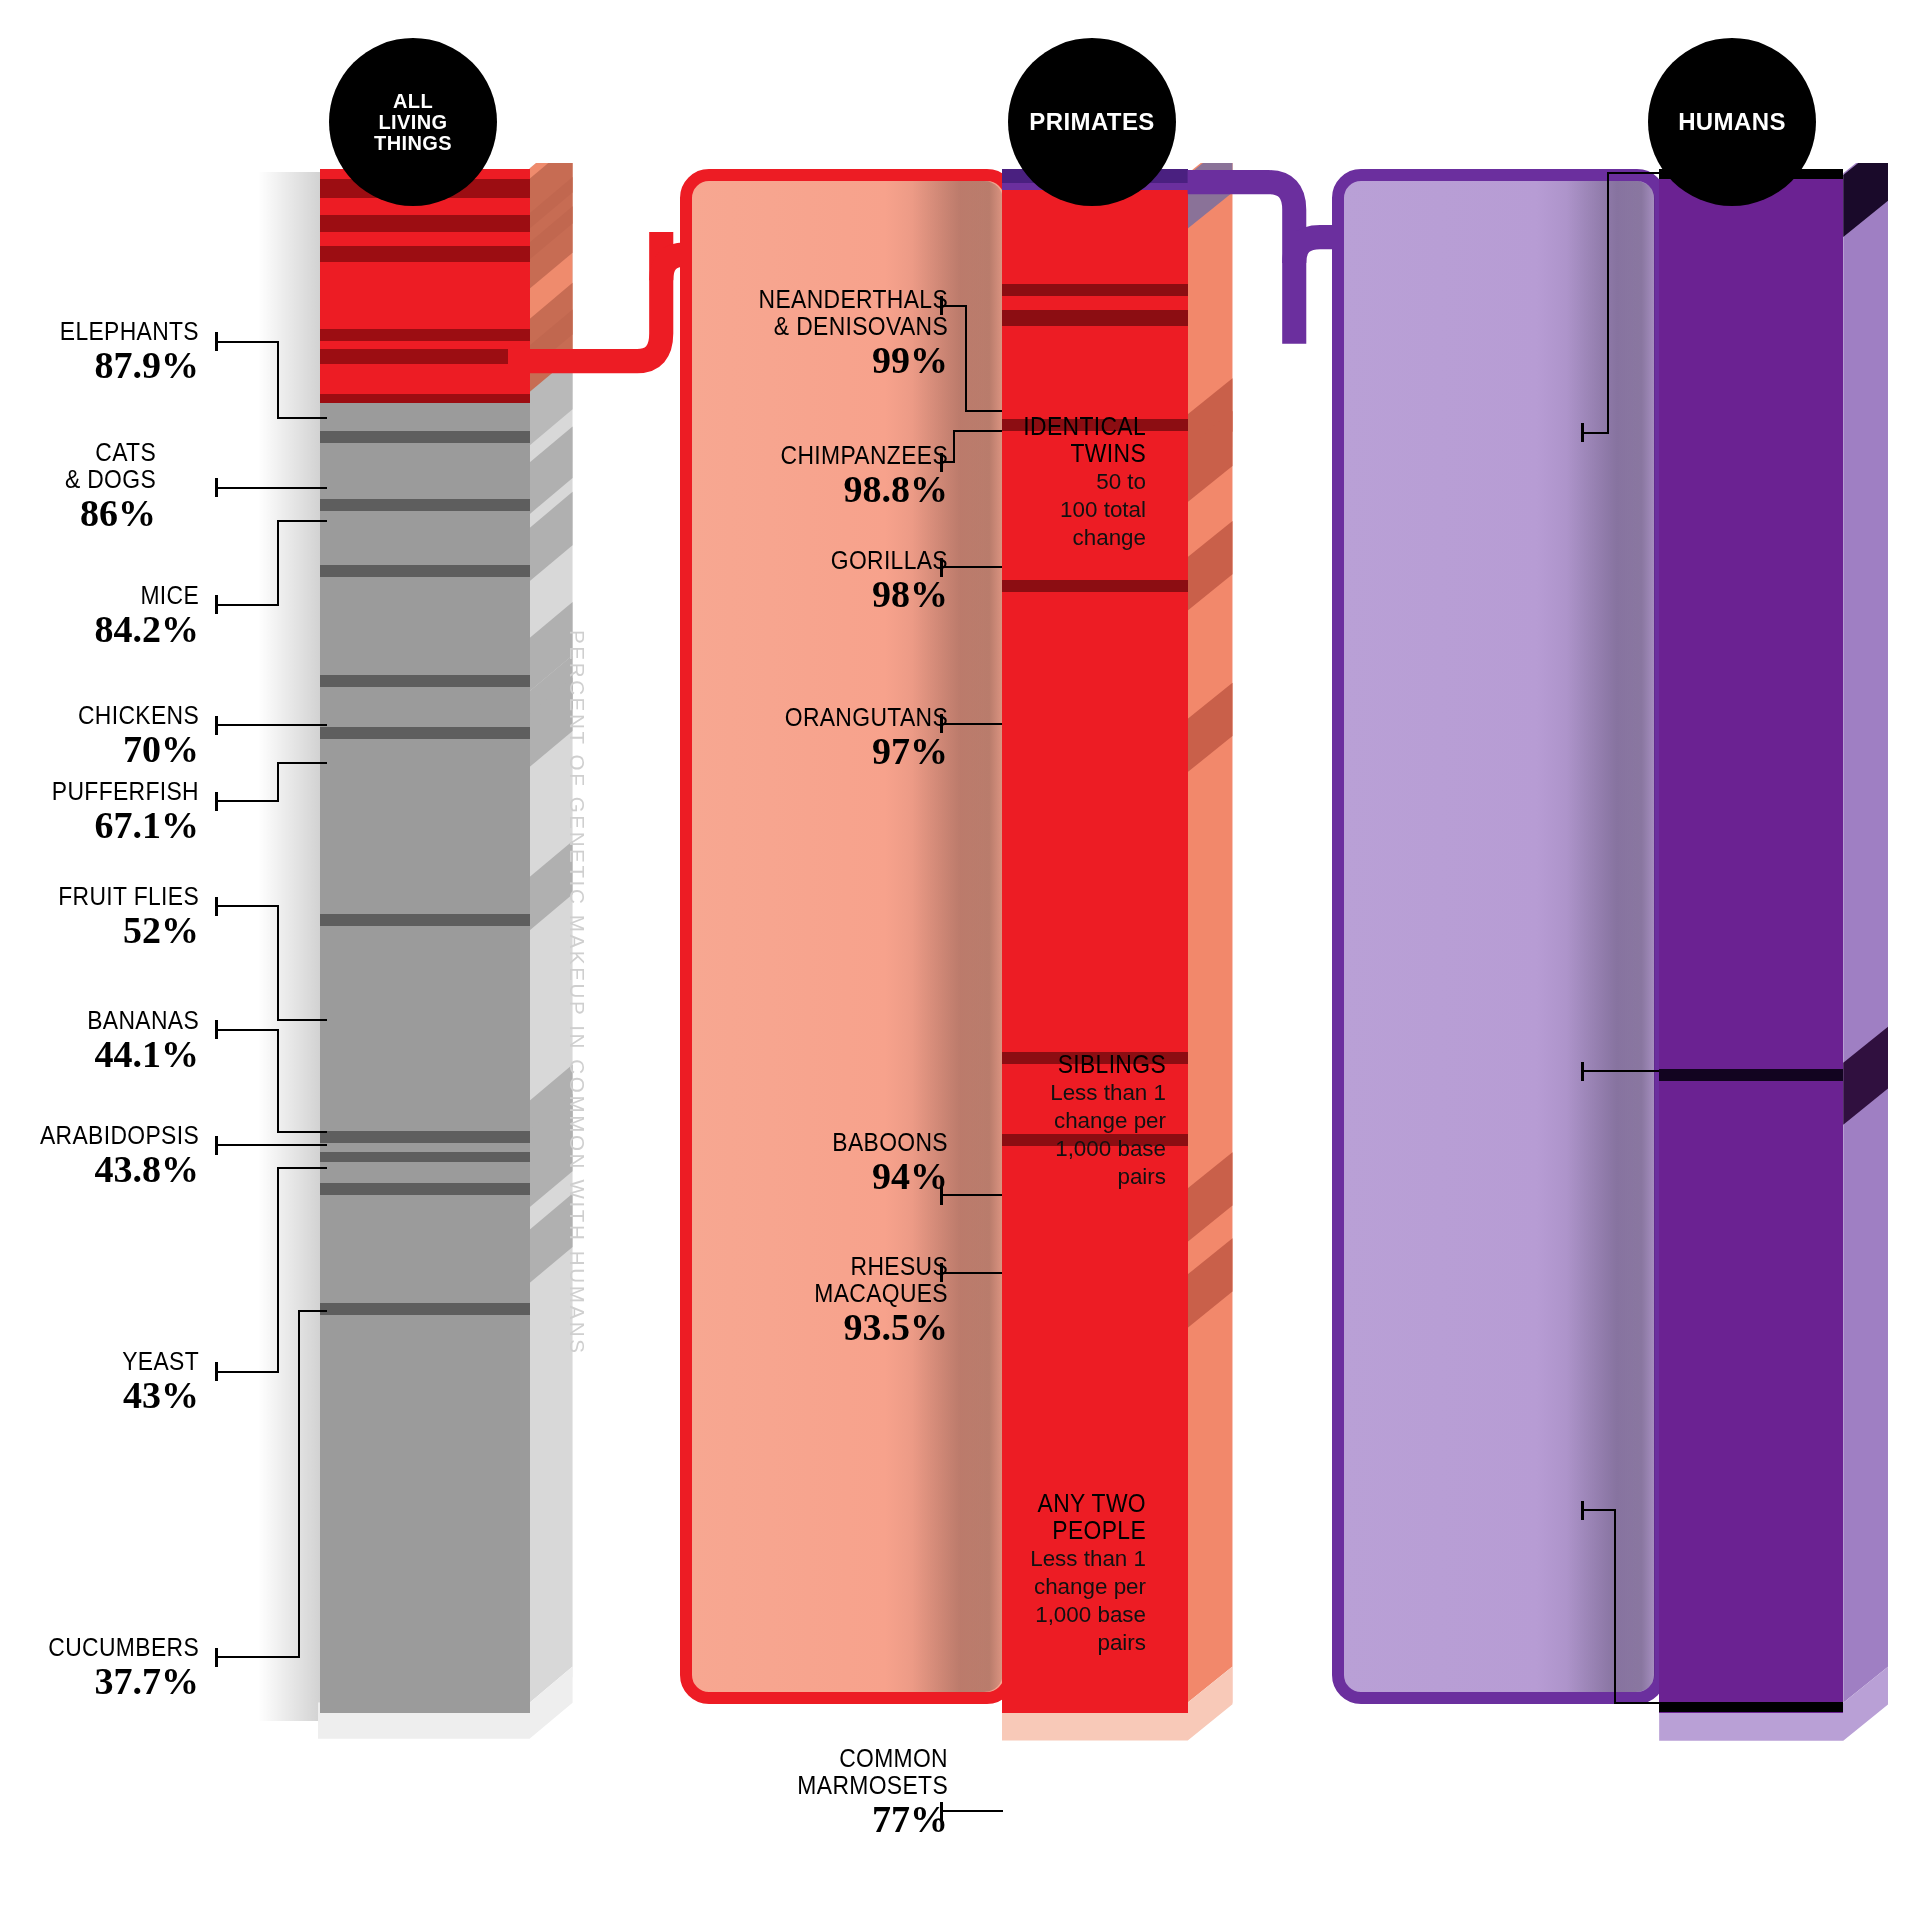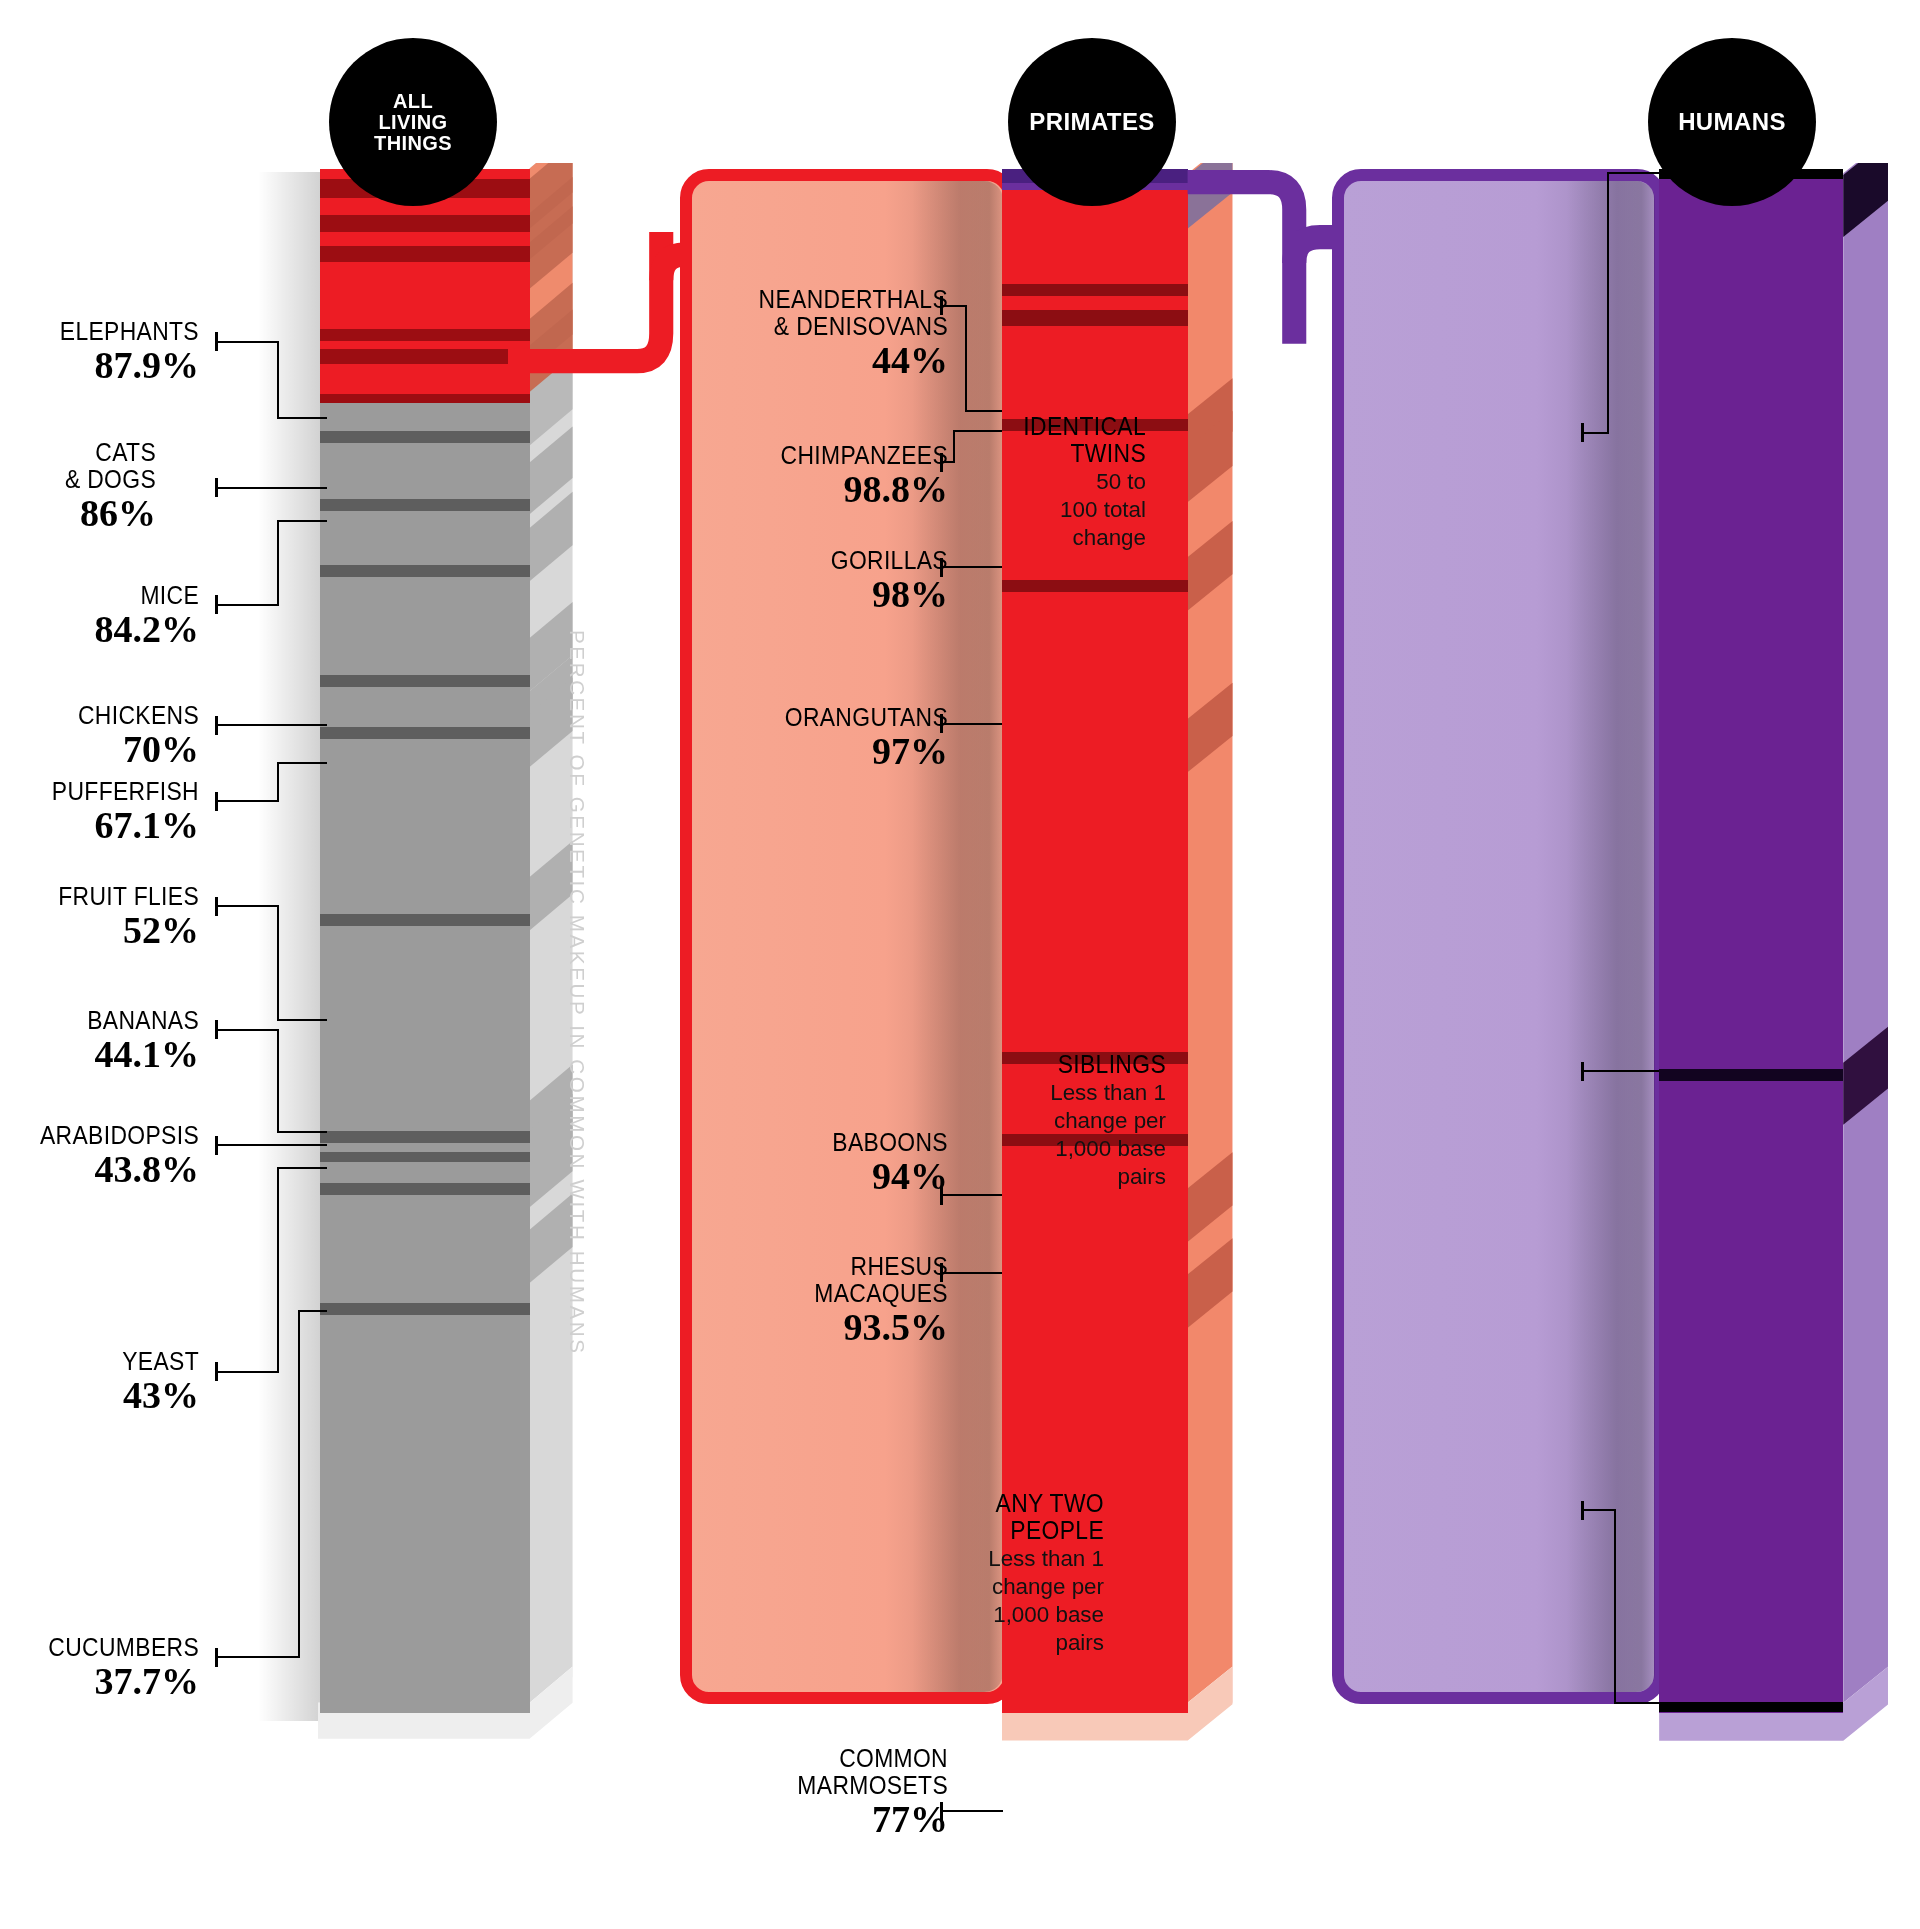--- a/index.html
+++ b/index.html
@@ -229,21 +229,21 @@
 
   <div class="panel-red" style="left:680px;top:169px;width:336px;height:1535px;"></div>
 
   <div class="abs" style="left:912px;top:181px;width:91px;height:1511px;
               background:linear-gradient(90deg,rgba(0,0,0,0) 0%,rgba(0,0,0,.22) 85%,rgba(0,0,0,.10) 100%);
               pointer-events:none;border-radius:0 19px 19px 0;"></div>
 
   <div class="lbl" style="right:972px;top:286px;width:361px;">
     <div class="nm">NEANDERTHALS</div>
     <div class="nm">&amp; DENISOVANS</div>
-    <div class="pc">44%</div>
+    <div class="pc">99%</div>
   </div>
   <div class="lbl" style="right:972px;top:442px;width:361px;">
     <div class="nm">CHIMPANZEES</div>
     <div class="pc">98.8%</div>
   </div>
   <div class="lbl" style="right:972px;top:547px;width:361px;">
     <div class="nm">GORILLAS</div>
     <div class="pc">98%</div>
   </div>
   <div class="lbl" style="right:972px;top:704px;width:361px;">
@@ -333,21 +333,21 @@
   </div>
 
   <div class="lbl" style="right:754px;top:1051px;width:361px;">
     <div class="nm">SIBLINGS</div>
     <div class="sub">Less than 1</div>
     <div class="sub">change per</div>
     <div class="sub">1,000 base</div>
     <div class="sub">pairs</div>
   </div>
 
-  <div class="lbl" style="right:816px;top:1490px;width:361px;">
+  <div class="lbl" style="right:774px;top:1490px;width:361px;">
     <div class="nm">ANY TWO</div>
     <div class="nm">PEOPLE</div>
     <div class="sub">Less than 1</div>
     <div class="sub">change per</div>
     <div class="sub">1,000 base</div>
     <div class="sub">pairs</div>
   </div>
 
   <div class="tick" style="left:1581px;top:423px;height:19px;"></div>
   <div class="leader lead-h" style="left:1583px;top:432px;width:26px;"></div>

